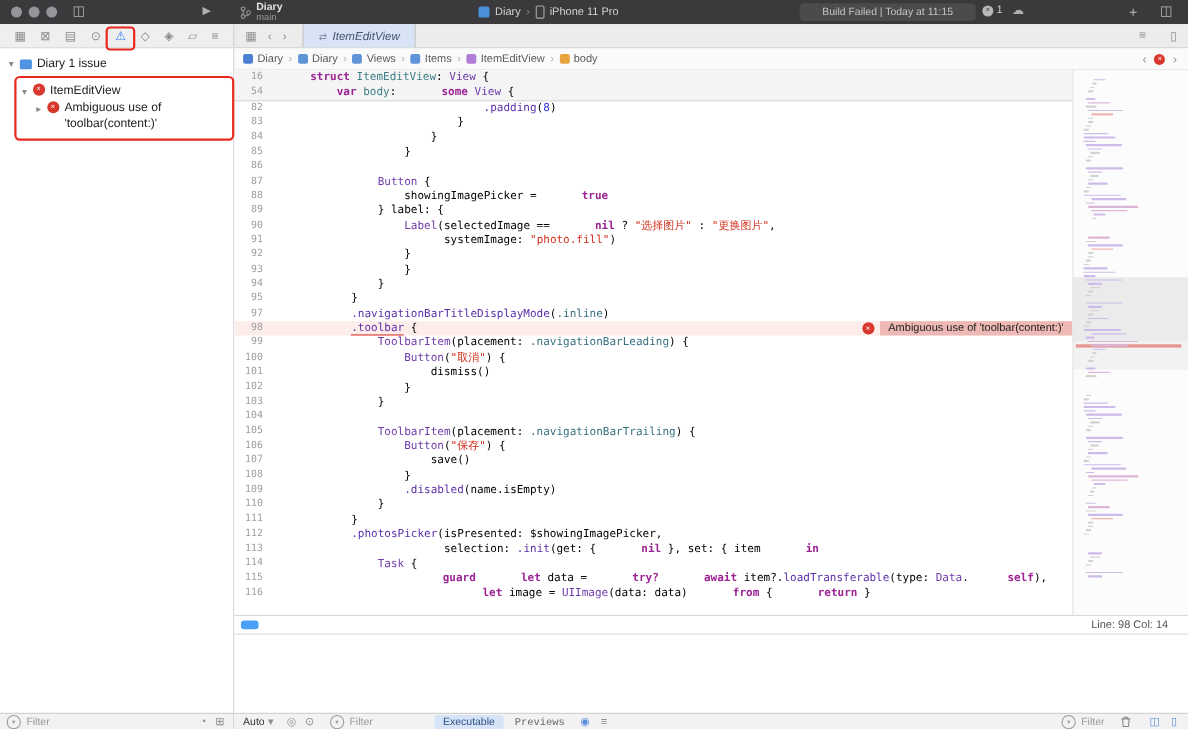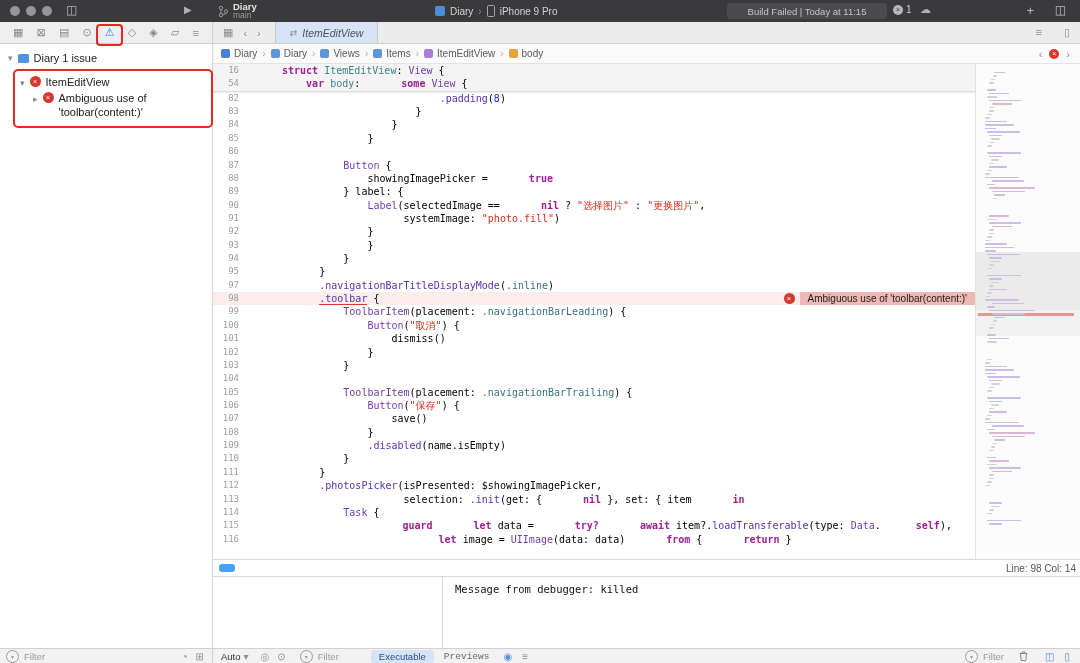--- a/index.html
+++ b/index.html
@@ -88,21 +88,21 @@
     border-left:1px solid #e2e2e2;box-sizing:border-box;}
   .mm-bar{position:absolute;height:1.6px;border-radius:1px;}
   .mm-view{position:absolute;left:0;width:105px;top:188px;height:58px;background:rgba(120,120,128,.13);}
   .mm-view2{position:absolute;left:0;width:105px;top:246px;height:26px;background:rgba(120,120,128,.07);}
   .mm-err{position:absolute;left:2px;top:249px;width:96px;height:3px;background:rgba(214,60,51,.5);}
   
   #editor-bottom{position:absolute;left:213px;top:559px;width:867px;height:18px;background:#fff;
     border-top:1px solid #dadada;border-bottom:1px solid #dadada;box-sizing:border-box;
     display:flex;align-items:center;}
   .blue-chip{width:16px;height:8px;border-radius:3px;background:#4aa0f5;margin-left:6px;}
-  #cursor-pos{margin-left:auto;margin-right:4px;font-size:10px;color:#555;text-align:right;}
+  #cursor-pos{margin-left:auto;margin-right:18px;font-size:10px;color:#555;text-align:right;}
   
   #console{position:absolute;left:213px;top:577px;width:867px;height:71px;background:#fff;}
   #vars-pane{position:absolute;left:0;top:0;width:230px;height:71px;border-right:1px solid #dcdcdc;box-sizing:border-box;}
   #console-out{position:absolute;left:230px;top:0;right:0;height:71px;}
   #console-msg{padding:6px 0 0 12px;font-family:"DejaVu Sans Mono",monospace;font-size:10.5px;color:#111;}
   
   #sidebar-footer{position:absolute;left:0;top:648px;width:213px;height:15px;background:#f2f2f2;
     border-top:1px solid #d0d0d0;border-right:1px solid #d0d0d0;box-sizing:border-box;
     display:flex;align-items:center;font-size:9.5px;color:#9a9a9a;}
   #debug-footer{position:absolute;left:213px;top:648px;width:867px;height:15px;background:#f2f2f2;
@@ -142,21 +142,21 @@
       <span class="scheme-txt">
         <span class="scheme-name">Diary</span>
         <span class="scheme-branch">main</span>
       </span>
     </div>
     <div id="dest">
       <span class="appicon"></span>
       <span>Diary</span>
       <span class="sep">›</span>
       <span class="phone"></span>
-      <span>iPhone 9 Pro</span>
+      <span>iPhone 11 Pro</span>
     </div>
     <div id="status-pill">Build Failed | Today at 11:15</div>
     <div id="err-cluster">
       <span class="err-dot">×</span>
       <span>1</span>
     </div>
     <div id="tb-cloud">☁</div>
     <div id="tb-plus">+</div>
     <div id="tb-cols">◫</div>
   </div>
@@ -403,42 +403,36 @@
       <div class="mm-bar" style="top: 448.5px; left: 11.2px; width: 4.62px; background: rgb(210, 210, 210);"></div>
       <div class="mm-bar" style="top: 455.5px; left: 11.2px; width: 33.76px; background: rgb(205, 187, 233);"></div>
       <div class="mm-bar" style="top: 459px; left: 13px; width: 12.68px; background: rgb(205, 187, 233);"></div>
     </div>
 
   <div id="editor-bottom">
     <span class="blue-chip"></span>
     <span id="cursor-pos">Line: 98 Col: 14</span>
   </div>
 
-  <div id="console">
-    <div id="vars-pane"></div>
-    <div id="console-out">
-      <div id="console-msg">Message from debugger: killed</div>
-    </div>
-  </div>
 
   <div id="sidebar-footer">
     <span class="f-ic" style="margin-left:6px">▾</span>
     <span style="margin-left:5px">Filter</span>
     <span class="foot-ic" style="margin-left:auto">◔</span>
     <span class="foot-ic" style="margin:0 8px 0 8px">⊞</span>
   </div>
 
   <div id="debug-footer">
     <span style="margin-left:8px;color:#333">Auto</span>
     <span class="foot-ic" style="margin-left:3px">▾</span>
     <span class="foot-ic" style="margin-left:12px">◎</span>
     <span class="foot-ic" style="margin-left:8px">⊙</span>
     <span class="f-ic" style="margin-left:14px">▾</span>
     <span style="margin-left:5px;color:#9a9a9a">Filter</span>
-    <span class="seg-chip" style="margin-left:32px">Executable</span>
+    <span class="seg-chip" style="margin-left:56px">Executable</span>
     <span class="seg-plain" style="margin-left:10px">Previews</span>
     <span class="panel-ic" style="margin-left:14px">◉</span>
     <span class="foot-ic" style="margin-left:10px">≡</span>
     <span class="f-ic" style="margin-left:auto">▾</span>
     <span style="margin-left:5px;color:#9a9a9a">Filter</span>
     <svg width="11" height="12" style="margin-left:14px">
       <path d="M1.5 3.5h8M4 3.5V2h3v1.5M2.5 3.5l.6 7h4.8l.6-7" stroke="#8a8a8a" fill="none"></path>
     </svg>
     <span class="panel-ic" style="margin-left:16px">◫</span>
     <span class="panel-ic" style="margin:0 10px 0 10px">▯</span>

